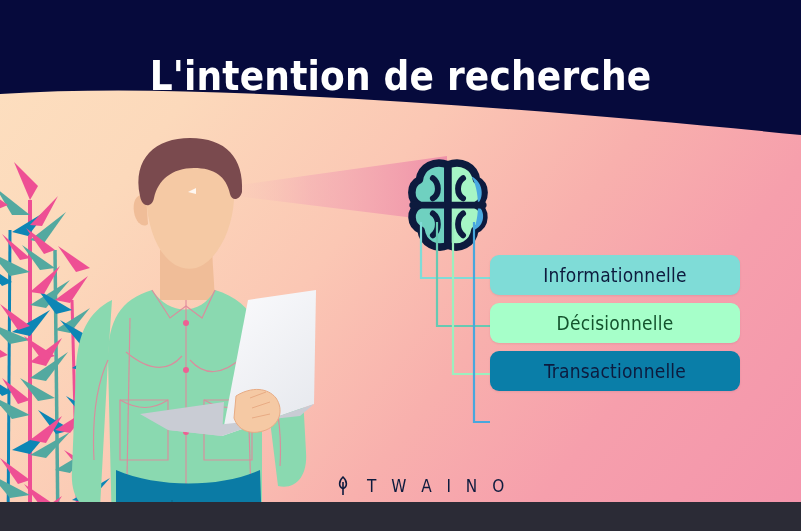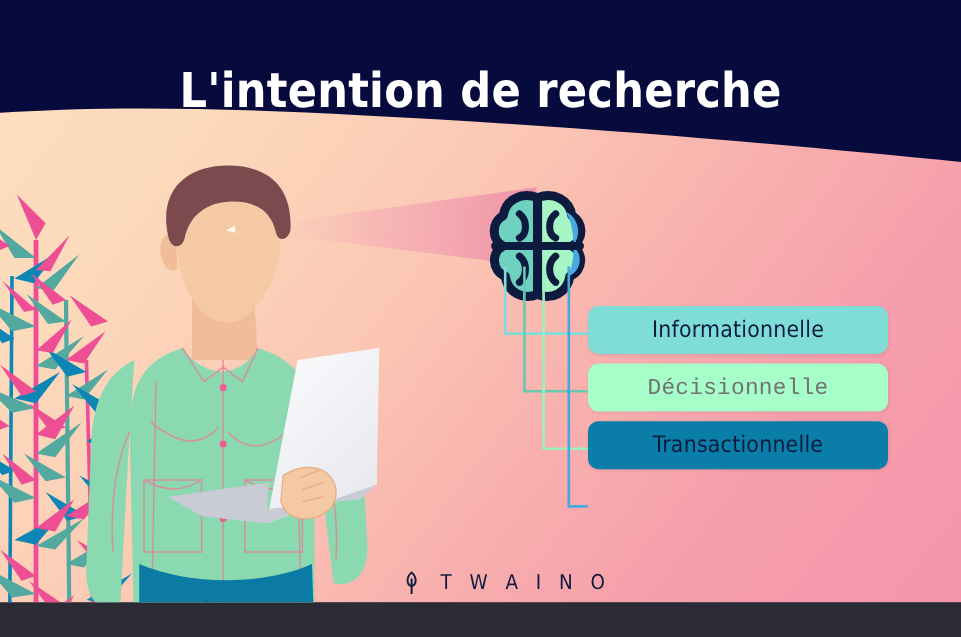--- a/index.html
+++ b/index.html
@@ -275,21 +275,21 @@
         <path d="M453,222 L453,374 L490,374" stroke="#9cefbe"></path>
         <path d="M474,222 L474,422 L490,422" stroke="#49a7dd"></path>
       </g>
   </svg>
 
   <div class="boxes">
     <div class="intent-box" style="background: rgb(127, 220, 215);">
       <span style="color: rgb(13, 27, 62);">Informationnelle</span>
     </div>
     <div class="intent-box" style="background: rgb(166, 255, 201);">
-      <span style="color: #737373; font-family: Liberation Mono, monospace;">Décisionnelle</span>
+      <span style="color: #14532d;">Décisionnelle</span>
     </div>
     <div class="intent-box" style="background: rgb(10, 126, 168); align-items: center;">
       <span style="color: rgb(13, 27, 62);">Transactionnelle</span>
     </div>
   </div>
 
   <div class="logo">
     <svg class="logo-mark" width="14" height="20" viewBox="0 0 14 20">
       <path d="M7,1 C11.5,5 11.5,11 7,12.5 C2.5,11 2.5,5 7,1 Z" fill="none" stroke="#0d1b3e" stroke-width="1.6"></path>
       <path d="M7,6 L7,19" stroke="#0d1b3e" stroke-width="1.6"></path>

